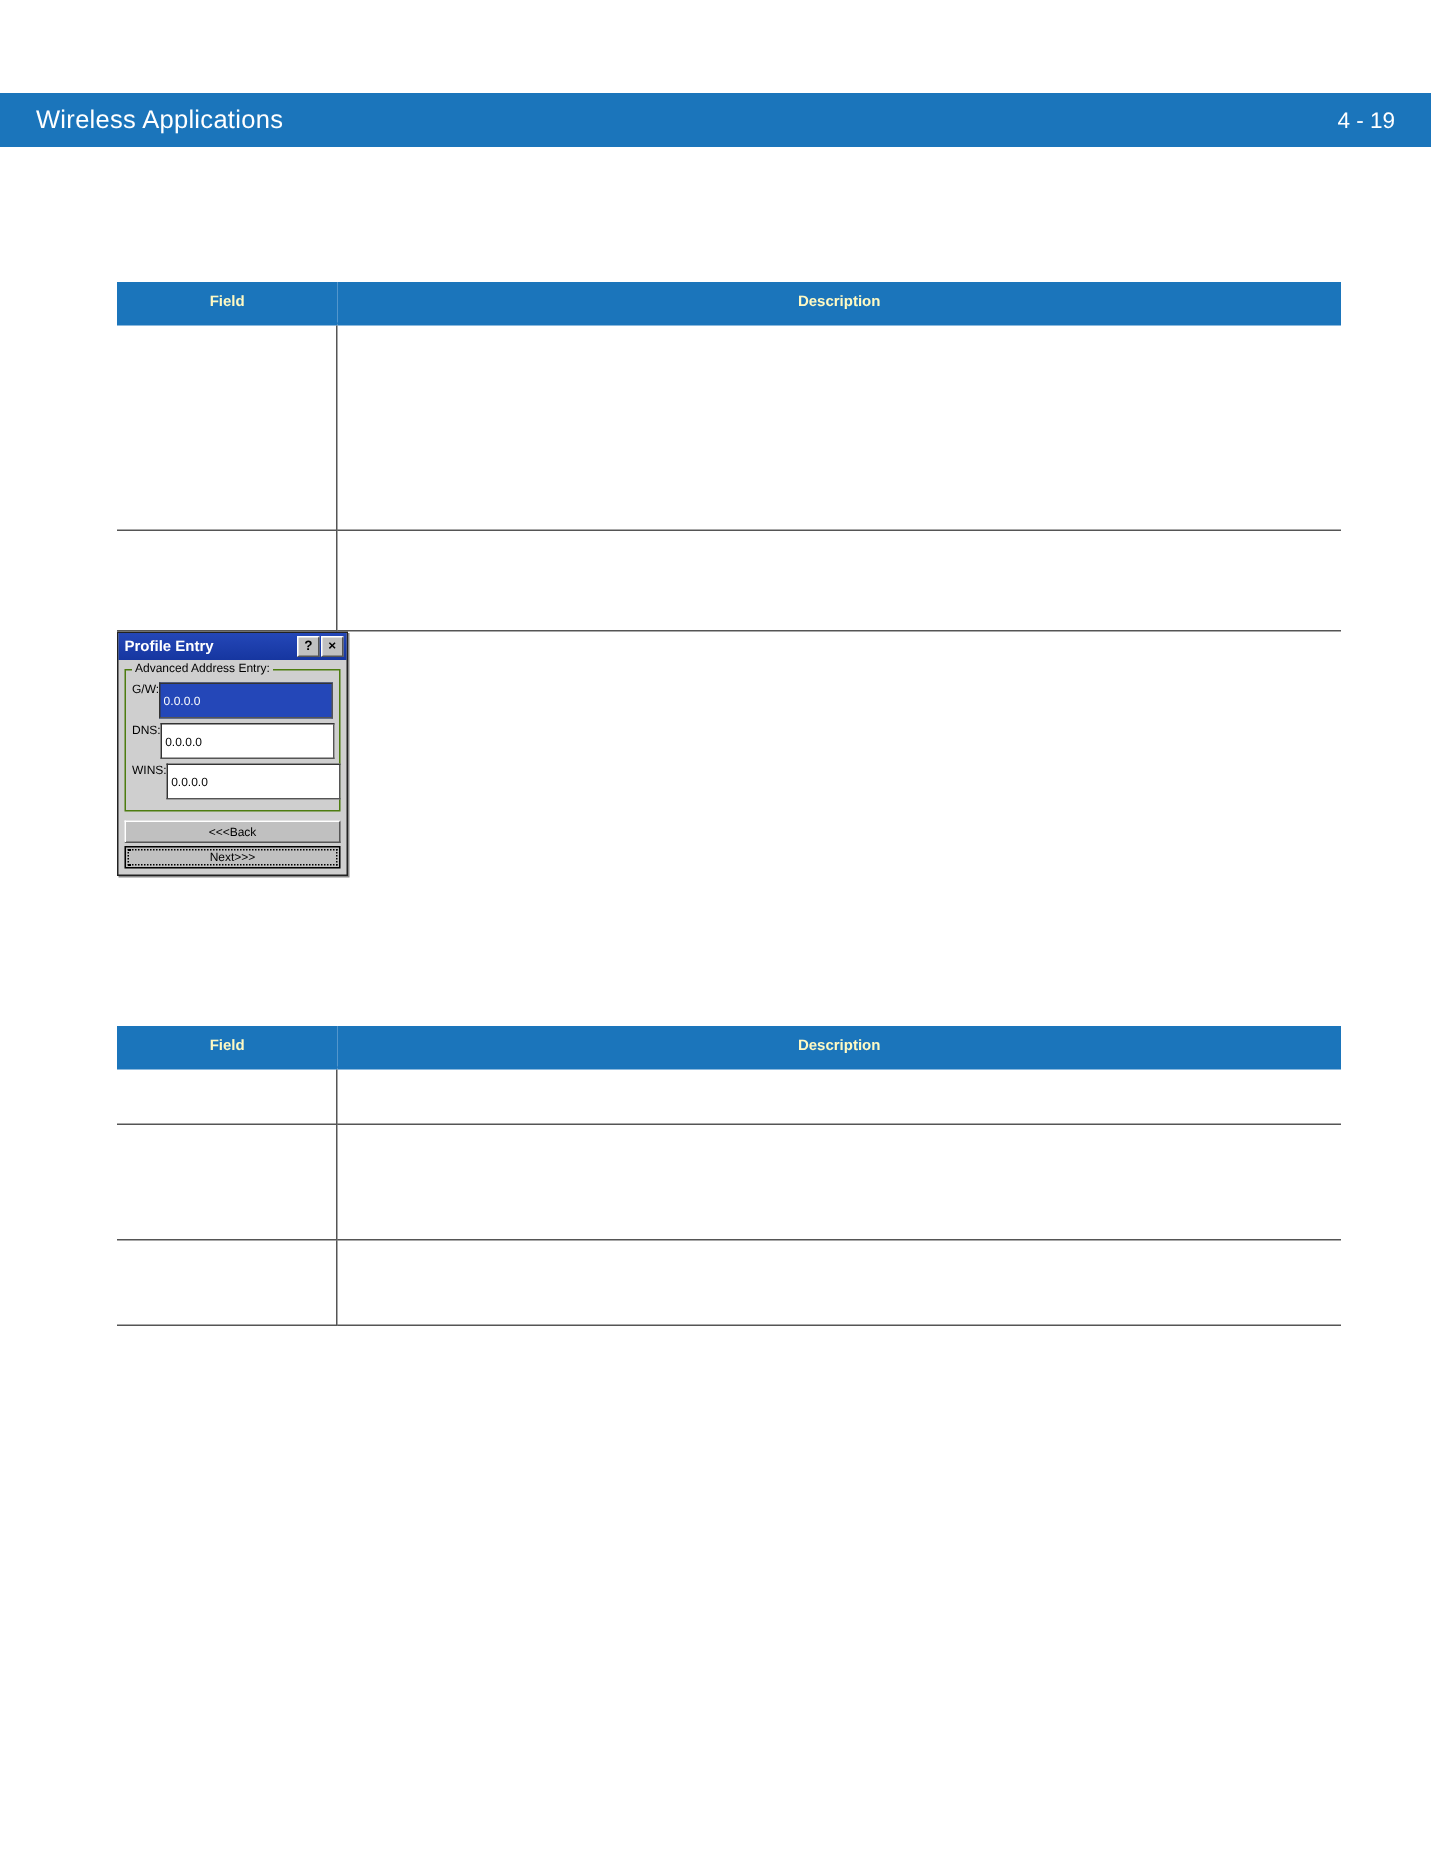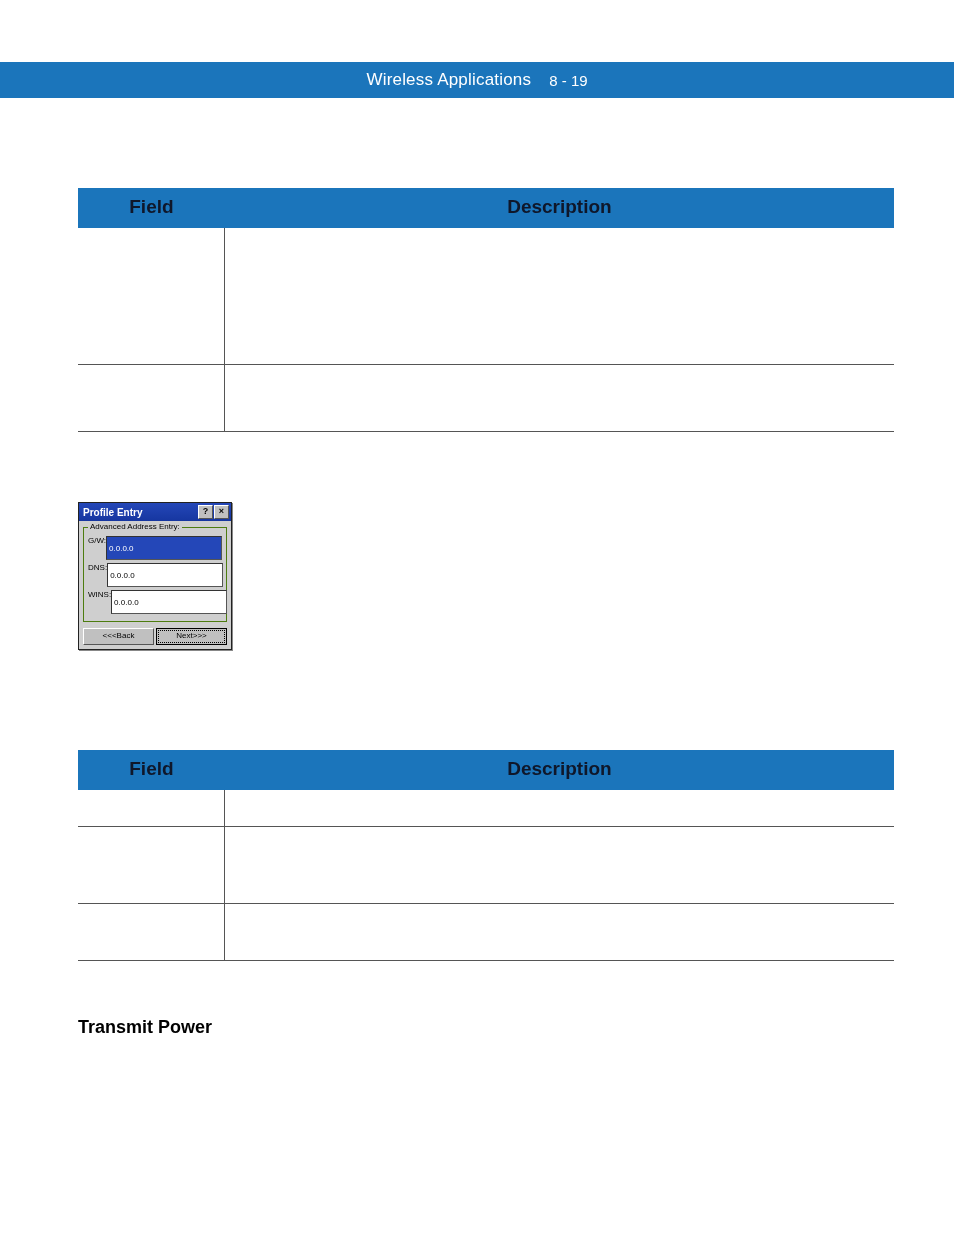--- a/index.html
+++ b/index.html
@@ -7,21 +7,21 @@
     padding: 0;
     font-family: Arial, Helvetica, sans-serif;
     background: #fff;
     width: 954px;
   }
   .header-bar {
     background: #1b75bb;
     color: #fff;
     height: 36px;
     display: flex;
-    justify-content: center;
+    justify-content: space-between;
     align-items: center;
     padding: 0 24px;
     margin-top: 62px;
   }
   .header-bar .title {
     font-size: 17px;
     font-weight: 300;
     margin-right: 18px;
     letter-spacing: 0.2px;
   }
@@ -31,23 +31,23 @@
   .content {
     padding: 0 60px 60px 78px;
   }
   table.doc-table {
     width: 100%;
     border-collapse: collapse;
     margin-top: 90px;
   }
   table.doc-table thead th {
     background: #1b75bb;
-    color: #0f172a;
-    font-weight: bold;
-    font-size: 19px;
+    color: #fef9c3;
+    font-weight: bold;
+    font-size: 10px;
     padding: 8px 0;
     border: none;
   }
   table.doc-table thead th.field {
     width: 18%;
   }
   table.doc-table thead th.desc {
     width: 82%;
   }
   table.doc-table tbody td {
@@ -57,21 +57,20 @@
     font-size: 13px;
     color: #222;
   }
   table.doc-table tbody tr:first-child td {
     border-top: 2px solid #1b75bb;
   }
   table.doc-table tbody td.field-cell {
     border-right: 1px solid #555;
   }
   .screenshot-wrap {
-    margin-top: 70px;
   }
   .fig-caption {
     font-size: 12px;
     font-weight: bold;
     margin: 18px 0 30px 0;
     color: #222;
   }
   
   .win-profile {
     width: 152px;
@@ -145,20 +144,21 @@
     padding: 0 2px;
   }
   .row input.selected {
     background: #2447b8;
     color: #fff;
   }
   .btn-row {
     display: flex;
     justify-content: space-between;
     gap: 2px;
+    flex-direction: column;
   }
   .btn {
     flex: 1;
     font-size: 8px;
     height: 15px;
     border: 1px solid #fff;
     border-right-color: #555;
     border-bottom-color: #555;
     background: #c0c0c0;
     text-align: center;
@@ -180,21 +180,21 @@
   .table1-row-subnet td { height: 50px; }
   .table2-row-gw td { height: 20px; }
   .table2-row-dns td { height: 60px; }
   .table2-row-wins td { height: 40px; }
 </style>
 </head>
 <body>
 
 <div class="header-bar">
   <span class="title">Wireless Applications</span>
-  <span class="pagenum">8 - 19</span>
+  <span class="pagenum">4 - 19</span>
 </div>
 
 <div class="content">
 
   <table class="doc-table">
     <thead>
       <tr>
         <th class="field">Field</th>
         <th class="desc">Description</th>
       </tr>
@@ -260,15 +260,14 @@
         <td class="field-cell"></td>
         <td></td>
       </tr>
       <tr class="table2-row-wins">
         <td class="field-cell"></td>
         <td></td>
       </tr>
     </tbody>
   </table>
 
-  <h3 class="section">Transmit Power</h3>
 
 </div>
 
 </body></html>

